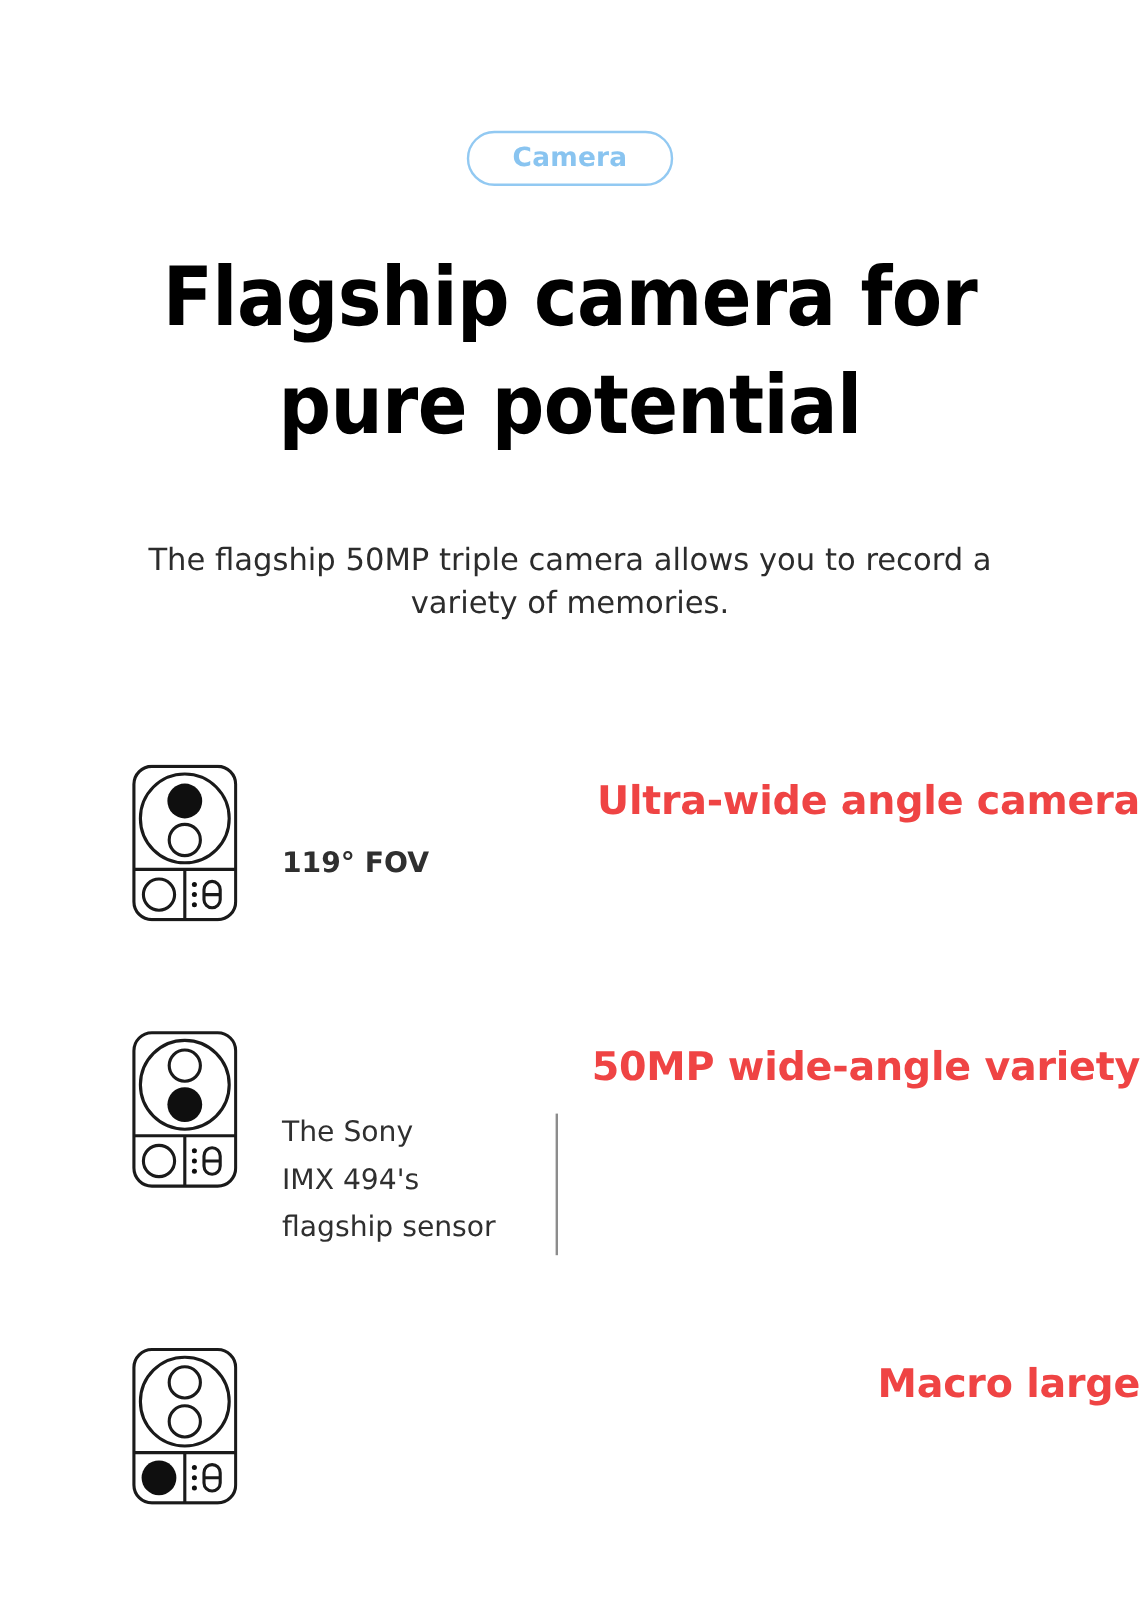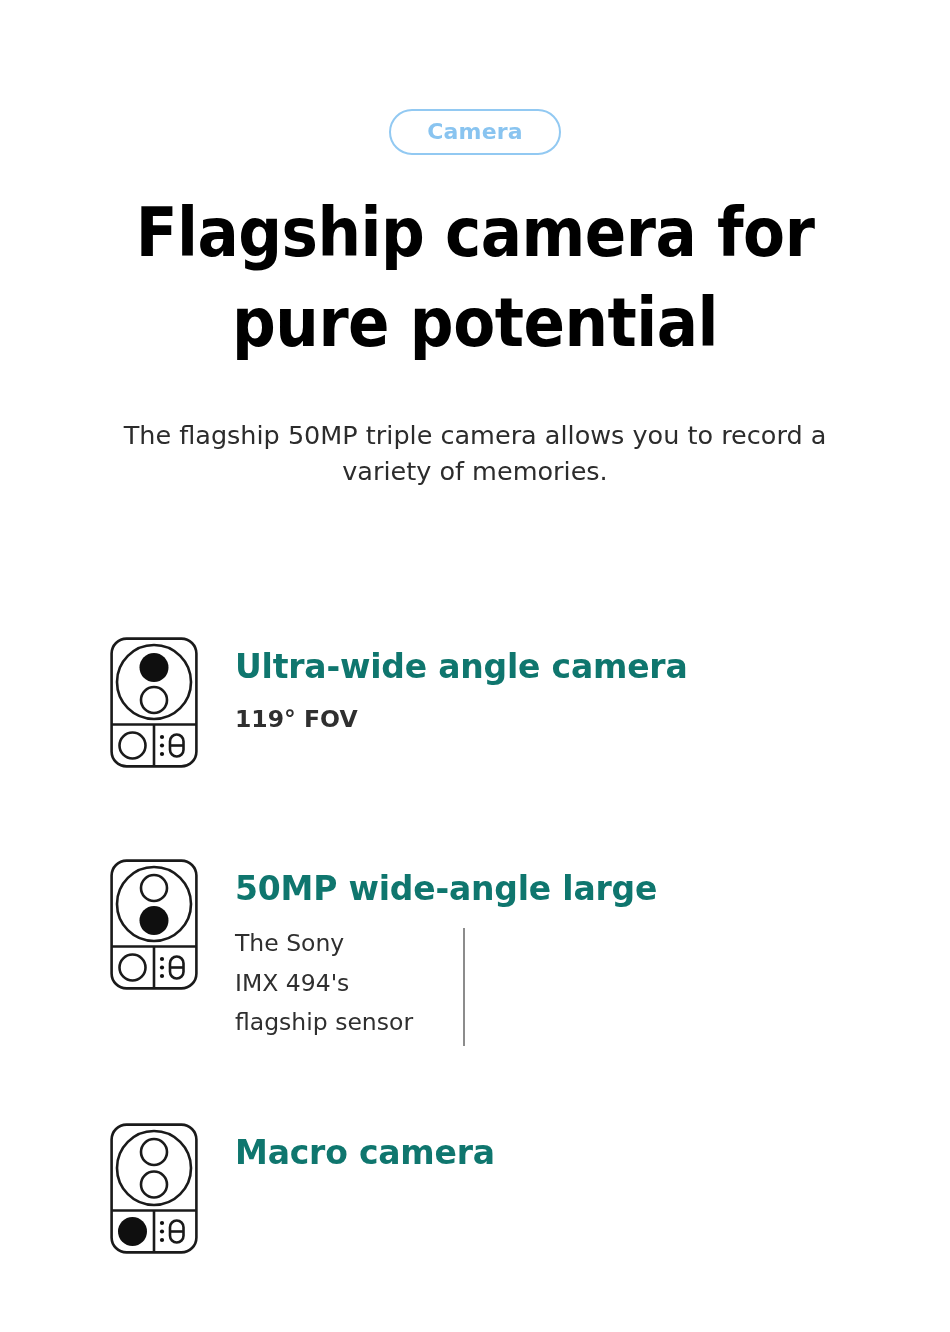--- a/index.html
+++ b/index.html
@@ -43,21 +43,21 @@
     color: #89c4f0;
     font-size: 22px;
     font-weight: 600;
     letter-spacing: 0.2px;
     line-height: 1;
     background: #ffffff;
   }
 
   
   .headline {
-    margin: 0;
+    margin: 16px;
     padding: 33px 45px 0 45px;
     text-align: center;
     font-size: 68px;
     font-weight: 700;
     line-height: 1.33;
     letter-spacing: -0.5px;
     color: #000000;
     font-stretch: condensed;
   }
   .headline .l {
@@ -100,22 +100,23 @@
   .feature-body {
     padding-left: 37px;
     padding-top: 12px;
     flex: 1;
   }
   .feature-title {
     margin: 0;
     font-size: 33px;
     font-weight: 700;
     line-height: 1.1;
-    color: #0f766e;
+    color: #ef4444;
     letter-spacing: -0.2px;
+    text-align: right;
   }
   .feature-desc {
     margin: 0;
     padding-top: 19px;
     font-size: 23.5px;
     font-weight: 700;
     line-height: 1.35;
     color: #2f2f2f;
   }
 
@@ -203,21 +204,21 @@
         <circle cx="44" cy="29" r="13" fill="none" stroke="#1a1a1a" stroke-width="2.6"></circle>
         <circle cx="44" cy="61.5" r="14.5" fill="#0f0f0f"></circle>
         <circle cx="22.5" cy="108.5" r="13" fill="none" stroke="#1a1a1a" stroke-width="2.6"></circle>
         <rect x="60" y="97.5" width="13.5" height="22" rx="6.75" ry="6.75" fill="none" stroke="#1a1a1a" stroke-width="2.6"></rect>
         <line x1="60" y1="108.5" x2="73.5" y2="108.5" stroke="#1a1a1a" stroke-width="2.6"></line>
         <circle cx="52" cy="100" r="2.1" fill="#0f0f0f"></circle>
         <circle cx="52" cy="108.5" r="2.1" fill="#0f0f0f"></circle>
         <circle cx="52" cy="117" r="2.1" fill="#0f0f0f"></circle>
       </svg>
       <div class="feature-body">
-        <h2 class="feature-title">50MP wide-angle large</h2>
+        <h2 class="feature-title">50MP wide-angle variety</h2>
         <div class="spec-cols">
           <div class="spec-col spec-col-left">The Sony
 IMX 494's
 flagship sensor</div>
           <div class="spec-divider"></div>
         </div>
       </div>
     </div>
 
     <div class="feature feature-3">
@@ -229,18 +230,18 @@
         <circle cx="44" cy="29" r="13" fill="none" stroke="#1a1a1a" stroke-width="2.6"></circle>
         <circle cx="44" cy="61.5" r="13" fill="none" stroke="#1a1a1a" stroke-width="2.6"></circle>
         <circle cx="22.5" cy="108.5" r="14.5" fill="#0f0f0f"></circle>
         <rect x="60" y="97.5" width="13.5" height="22" rx="6.75" ry="6.75" fill="none" stroke="#1a1a1a" stroke-width="2.6"></rect>
         <line x1="60" y1="108.5" x2="73.5" y2="108.5" stroke="#1a1a1a" stroke-width="2.6"></line>
         <circle cx="52" cy="100" r="2.1" fill="#0f0f0f"></circle>
         <circle cx="52" cy="108.5" r="2.1" fill="#0f0f0f"></circle>
         <circle cx="52" cy="117" r="2.1" fill="#0f0f0f"></circle>
       </svg>
       <div class="feature-body">
-        <h2 class="feature-title">Macro camera</h2>
+        <h2 class="feature-title">Macro large</h2>
       </div>
     </div>
 
   </div>
 </div>
 
 </body></html>

